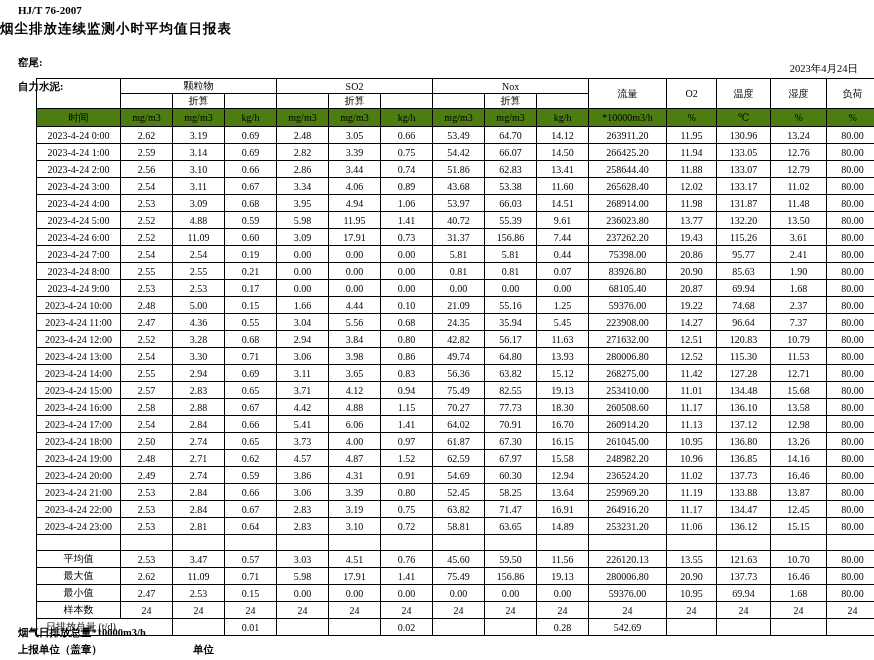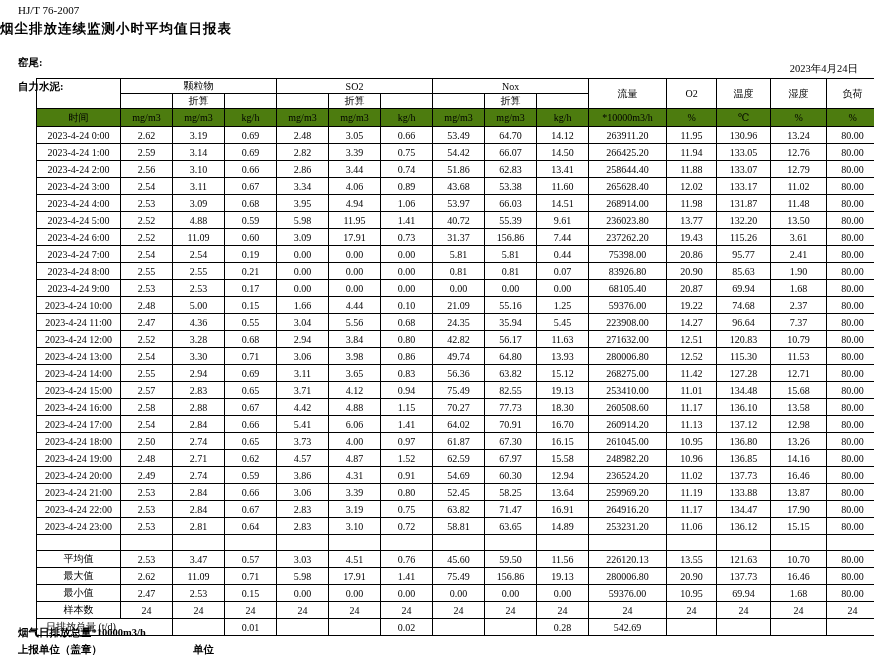--- a/index.html
+++ b/index.html
@@ -2,21 +2,21 @@
 <html><head>
 <meta charset="utf-8">
 <style>
   html,body { margin:0; padding:0; }
   body {
     width:874px; height:660px; background:#ffffff; color:#000;
     font-family:"Liberation Serif","DejaVu Serif",serif;
     position:relative; overflow:hidden;
   }
   .abs { position:absolute; }
-  #standard-no { left:18px; top:4px; font-size:11px; font-weight:normal; }
+  #standard-no { left:18px; top:4px; font-size:11px; font-weight:bold; }
   #report-title { left:0; right:0; top:20px; font-size:13.5px; font-weight:bold; letter-spacing:1px; }
   #company-label { left:18px; top:40px; font-size:10.5px; font-weight:bold;margin-top:40px; }
   #kiln-label { left:18px; top:56px; font-size:10.5px; font-weight:bold; }
   #report-date { right:16px; top:62px; font-size:10.5px;margin-left:40px; }
   #table-wrap { left:16px; top:78px; }
   table { border-collapse:collapse; table-layout:fixed; width:842px;margin-left:20px; }
   td {
     border:1px solid #000; text-align:center; vertical-align:middle;
     font-size:10px; padding:0 1px; height:16px;
     overflow:hidden; white-space:nowrap;
@@ -480,21 +480,21 @@
           <td>0.67</td>
           <td>2.83</td>
           <td>3.19</td>
           <td>0.75</td>
           <td>63.82</td>
           <td>71.47</td>
           <td>16.91</td>
           <td>264916.20</td>
           <td>11.17</td>
           <td>134.47</td>
-          <td>17.90</td>
+          <td>12.45</td>
           <td>80.00</td>
         </tr>
         <tr>
           <td>2023-4-24 23:00</td>
           <td>2.53</td>
           <td>2.81</td>
           <td>0.64</td>
           <td>2.83</td>
           <td>3.10</td>
           <td>0.72</td>

